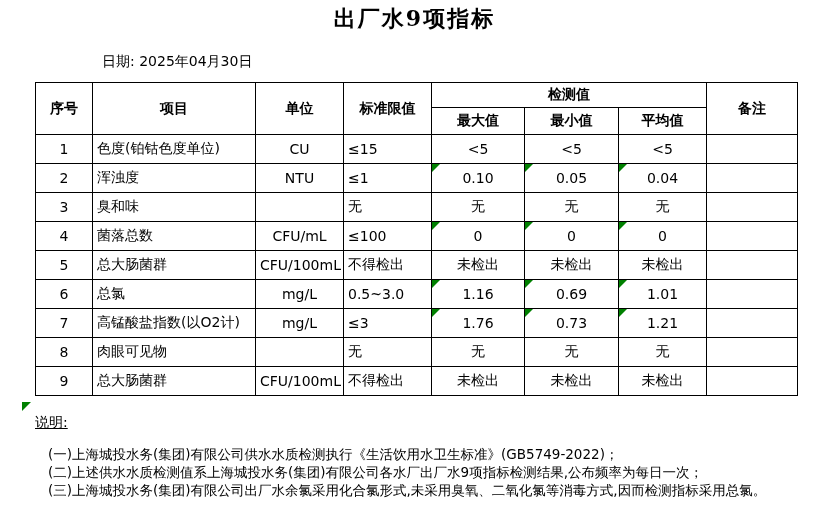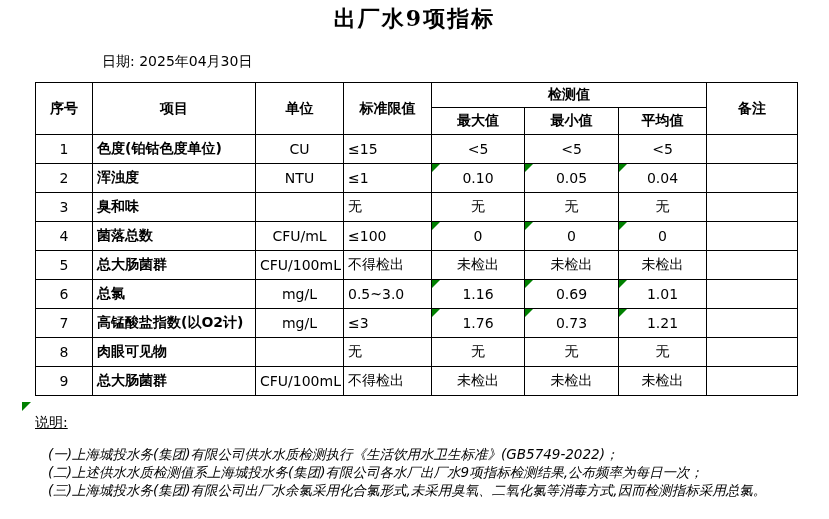--- a/index.html
+++ b/index.html
@@ -51,21 +51,21 @@
   }
   table.report th {
     font-weight: bold;
     text-align: center;
     padding: 0 2px;
   }
   tr.h1 { height: 25px; }
   tr.h2 { height: 27px; }
   tr.datarow { height: 29px; }
   td.c-seq  { text-align: center; }
-  td.c-item { text-align: left; font-weight: bold; }
+  td.c-item { text-align: left; }
   td.c-unit { text-align: center; }
   td.c-limit{ text-align: left; margin-top: 32px; }
   td.c-val  { text-align: center; }
   td.c-remark { text-align: center; }
 
   .flag {
     position: absolute;
     top: 0; left: 0;
     width: 8px; height: 8px;
     background: var(--flag-green, #008000);
@@ -84,21 +84,20 @@
     left: 35px; top: 414px;
     font-size: 14px;
     text-decoration: underline;
   }
   .notes {
     position: absolute;
     left: 48px; top: 445px;
     font-size: 13.5px;
     line-height: 18px;
     white-space: nowrap;
-    font-style: italic;
   }
 </style>
 </head>
 <body>
 
 <div class="page">
 
   <div class="title">出厂水9项指标</div>
 
   <div class="date-line">日期: 2025年04月30日</div>

